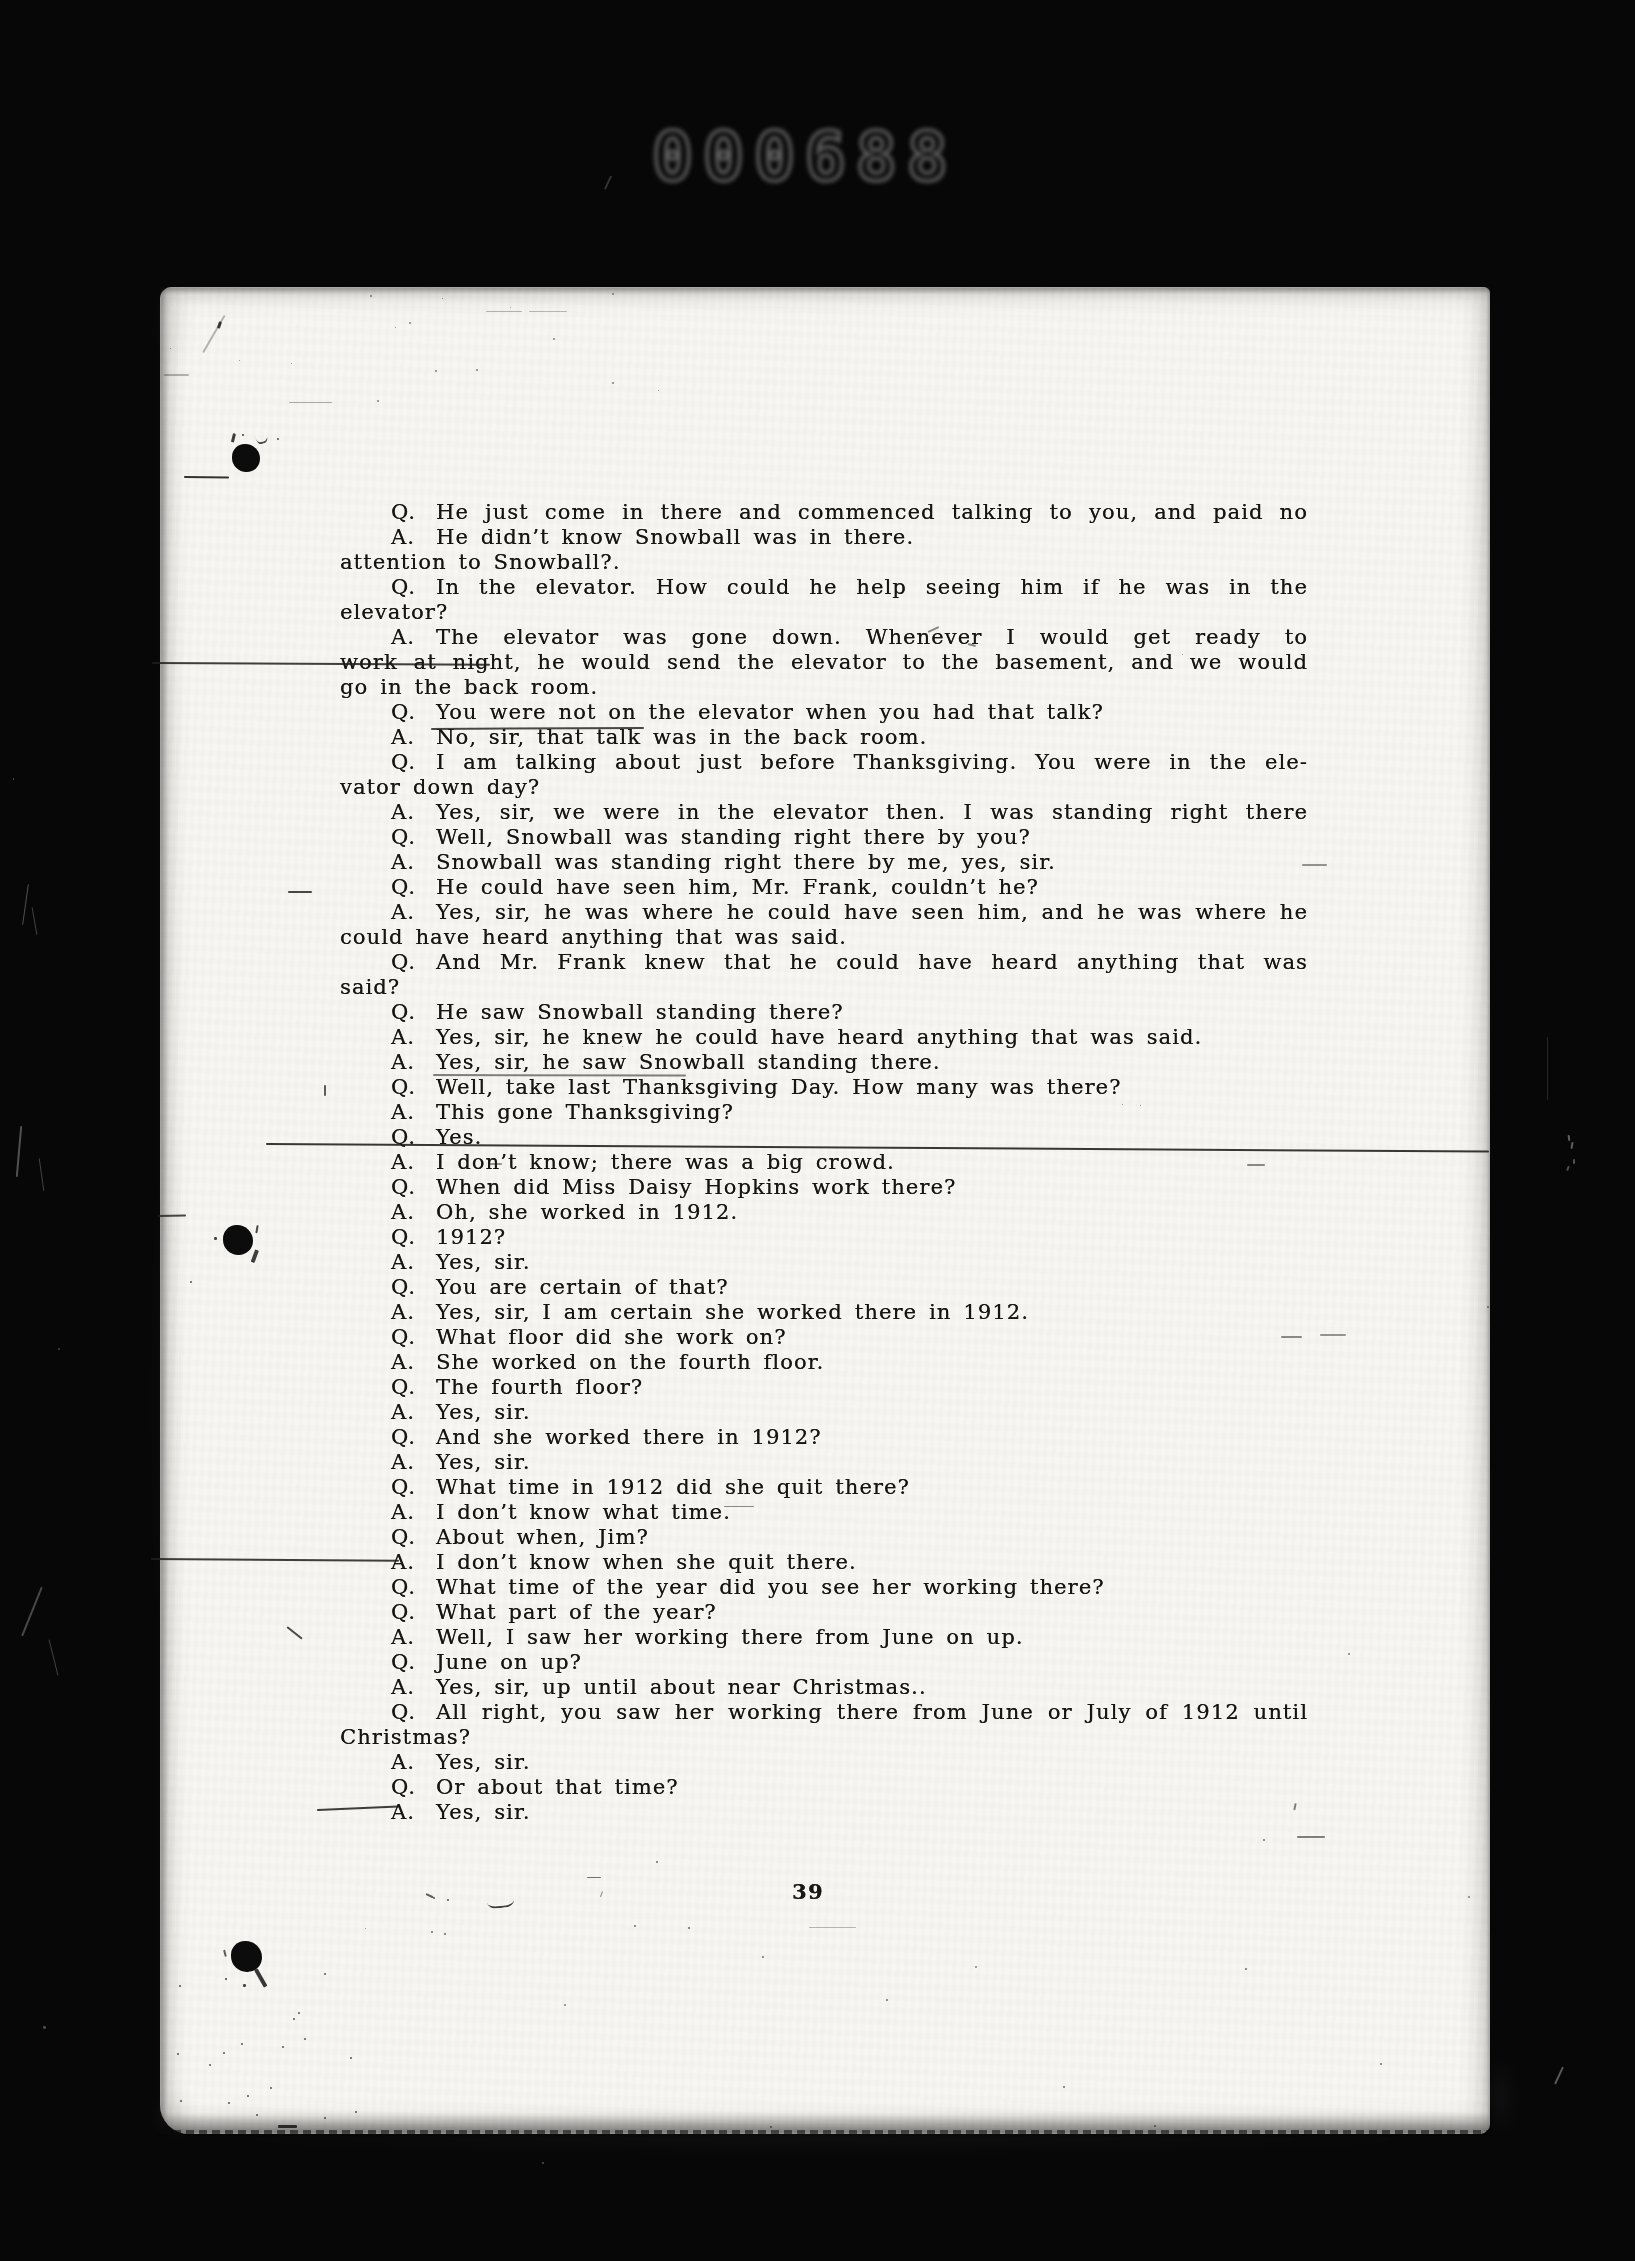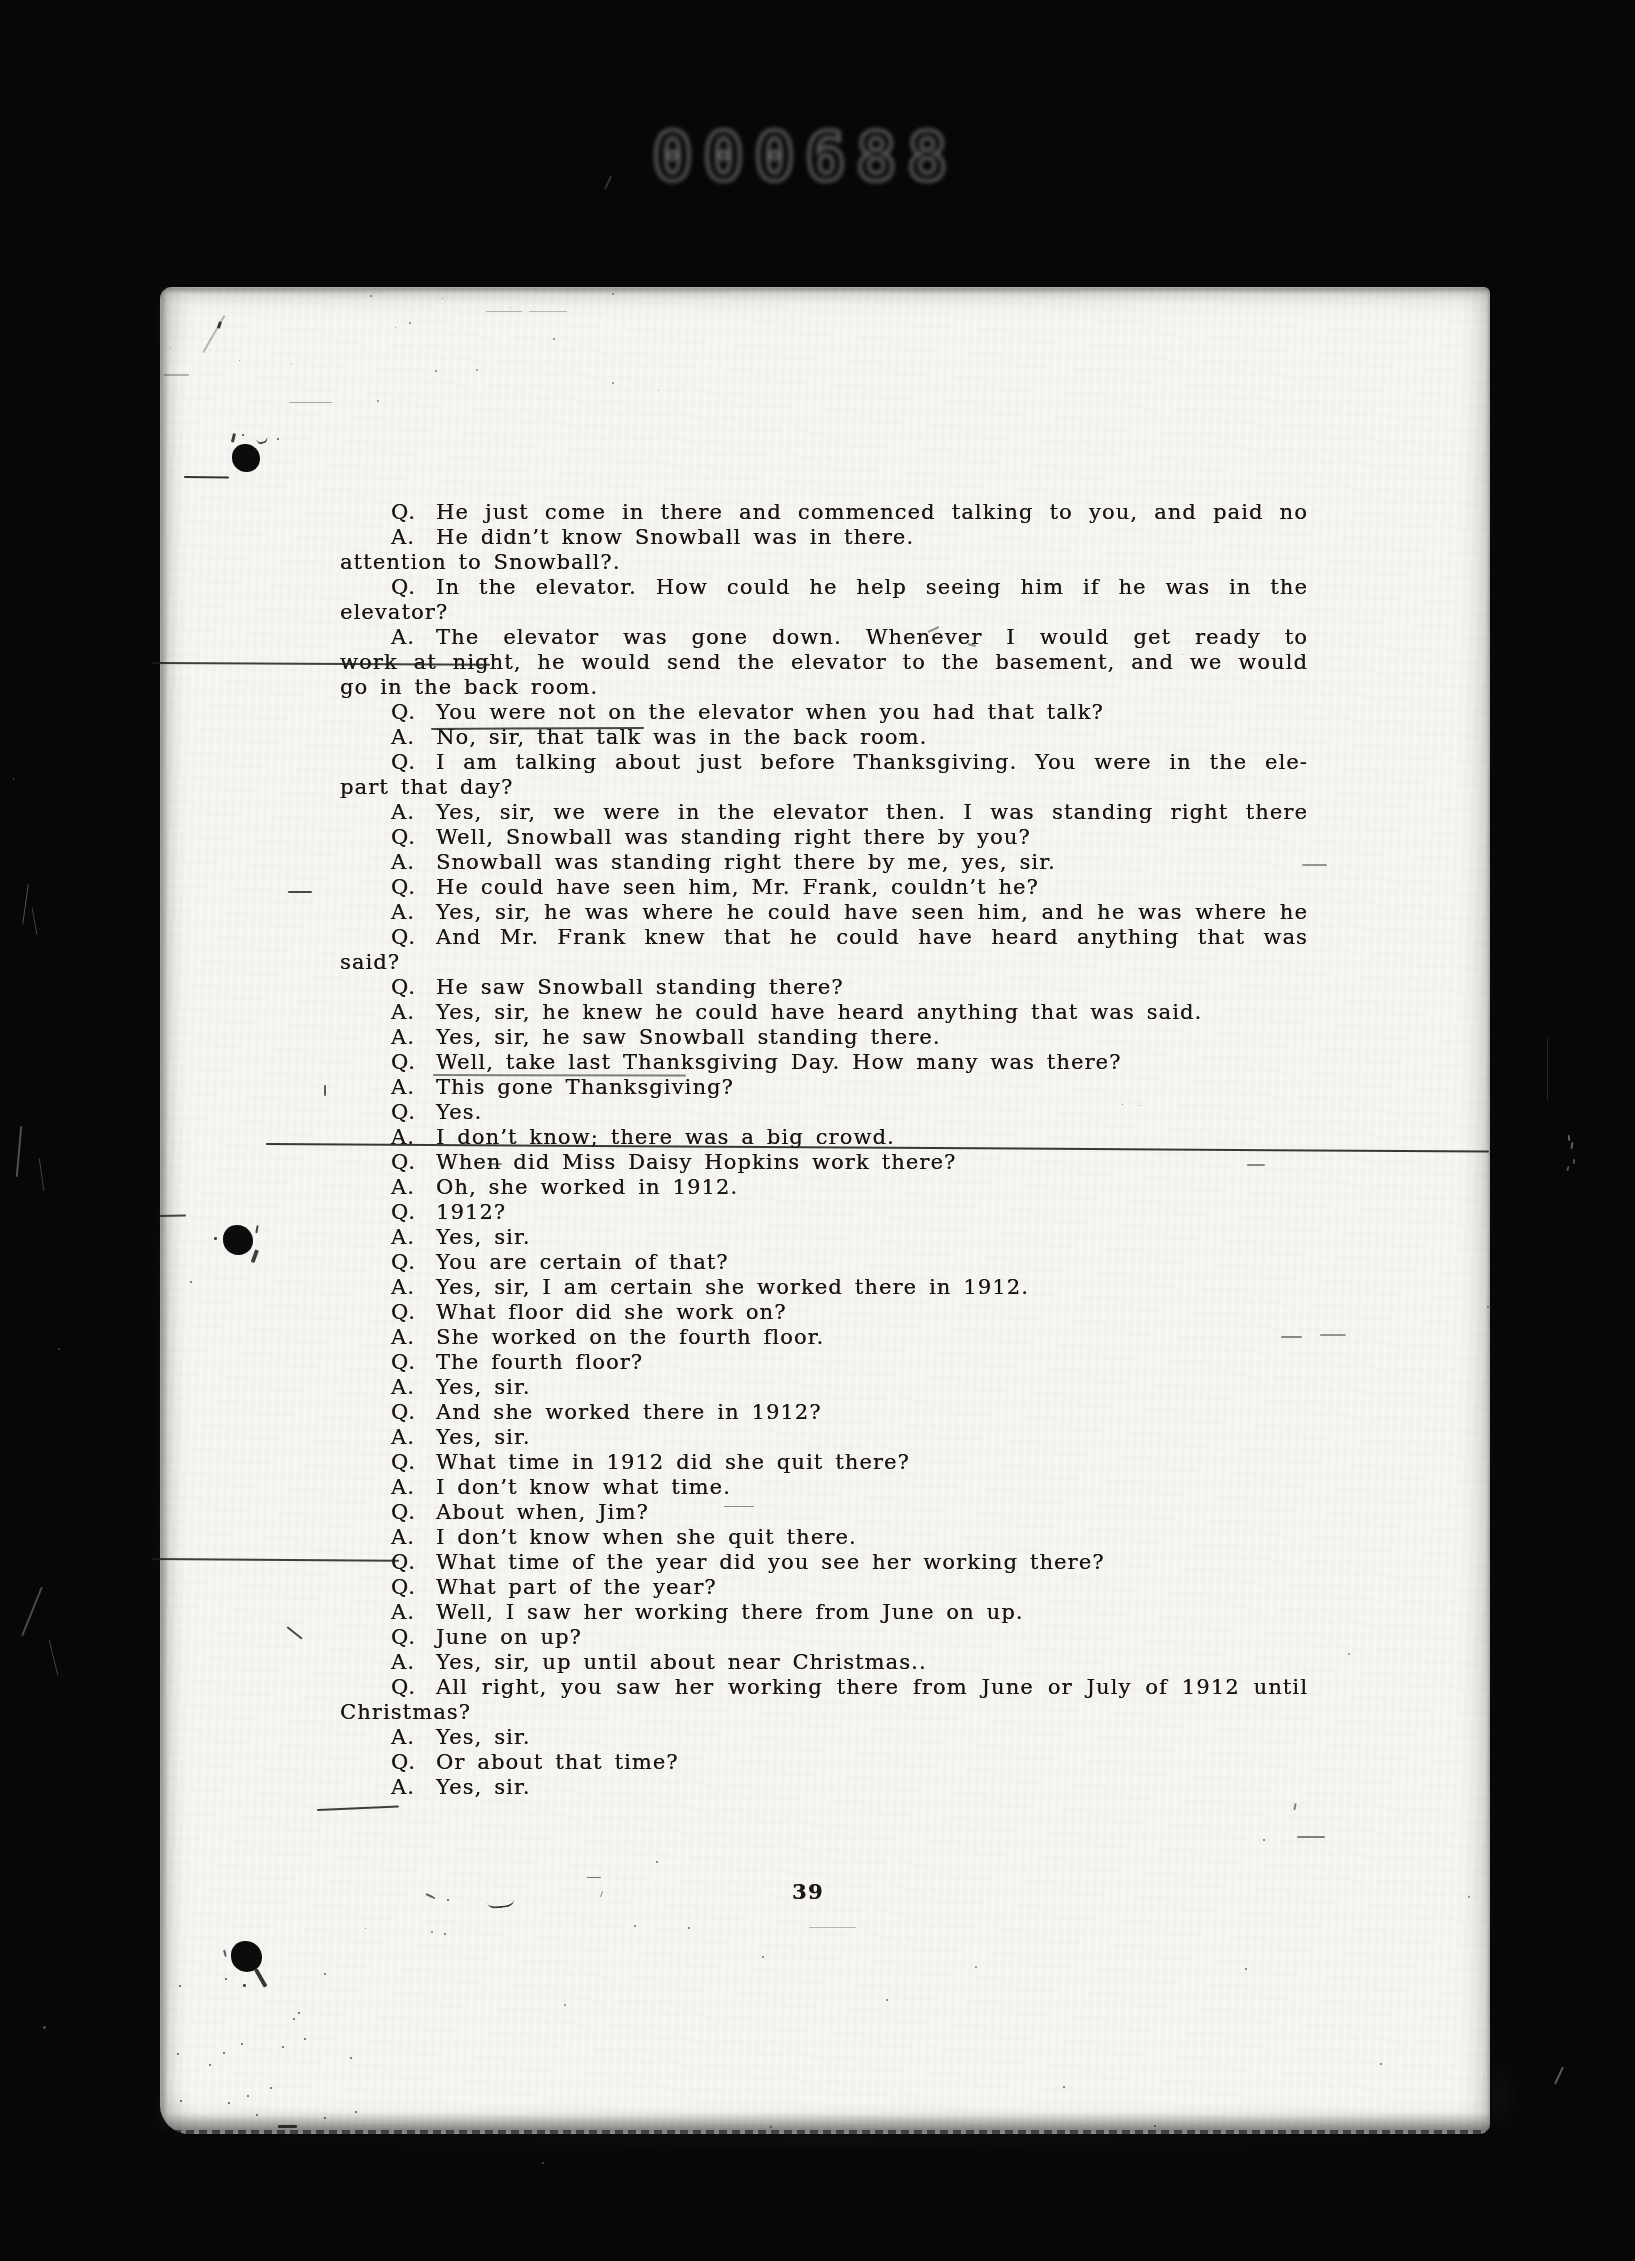--- a/index.html
+++ b/index.html
@@ -91,26 +91,27 @@
       <div class="line indent"><span class="pfx">A.</span>He didn’t know Snowball was in there.</div>
       <div class="line">attention to Snowball?.</div>
       <div class="line indent wrapjust"><span class="pfx">Q.</span>In the elevator. How could he help seeing him if he was in the</div>
       <div class="line">elevator?</div>
       <div class="line indent wrapjust"><span class="pfx">A.</span>The elevator was gone down. Whenever I would get ready to</div>
       <div class="line wrapjust">work at night, he would send the elevator to the basement, and we would</div>
       <div class="line">go in the back room.</div>
       <div class="line indent"><span class="pfx">Q.</span>You were not on the elevator when you had that talk?</div>
       <div class="line indent"><span class="pfx">A.</span>No, sir, that talk was in the back room.</div>
       <div class="line indent wrapjust"><span class="pfx">Q.</span>I am talking about just before Thanksgiving. You were in the ele-</div>
-      <div class="line">part that day?</div>
+      <div class="line">vator down day?</div>
       <div class="line indent wrapjust"><span class="pfx">A.</span>Yes, sir, we were in the elevator then. I was standing right there</div>
       <div class="line indent"><span class="pfx">Q.</span>Well, Snowball was standing right there by you?</div>
       <div class="line indent"><span class="pfx">A.</span>Snowball was standing right there by me, yes, sir.</div>
       <div class="line indent"><span class="pfx">Q.</span>He could have seen him, Mr. Frank, couldn’t he?</div>
       <div class="line indent wrapjust"><span class="pfx">A.</span>Yes, sir, he was where he could have seen him, and he was where he</div>
+      <div class="line">could have heard anything that was said.</div>
       <div class="line indent wrapjust"><span class="pfx">Q.</span>And Mr. Frank knew that he could have heard anything that was</div>
       <div class="line">said?</div>
       <div class="line indent"><span class="pfx">Q.</span>He saw Snowball standing there?</div>
       <div class="line indent"><span class="pfx">A.</span>Yes, sir, he knew he could have heard anything that was said.</div>
       <div class="line indent"><span class="pfx">A.</span>Yes, sir, he saw Snowball standing there.</div>
       <div class="line indent"><span class="pfx">Q.</span>Well, take last Thanksgiving Day. How many was there?</div>
       <div class="line indent"><span class="pfx">A.</span>This gone Thanksgiving?</div>
       <div class="line indent"><span class="pfx">Q.</span>Yes.</div>
       <div class="line indent"><span class="pfx">A.</span>I don’t know; there was a big crowd.</div>
       <div class="line indent"><span class="pfx">Q.</span>When did Miss Daisy Hopkins work there?</div>

